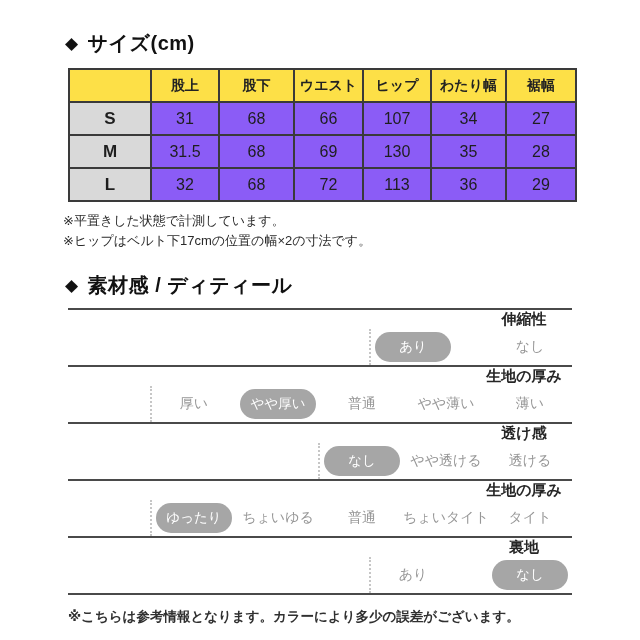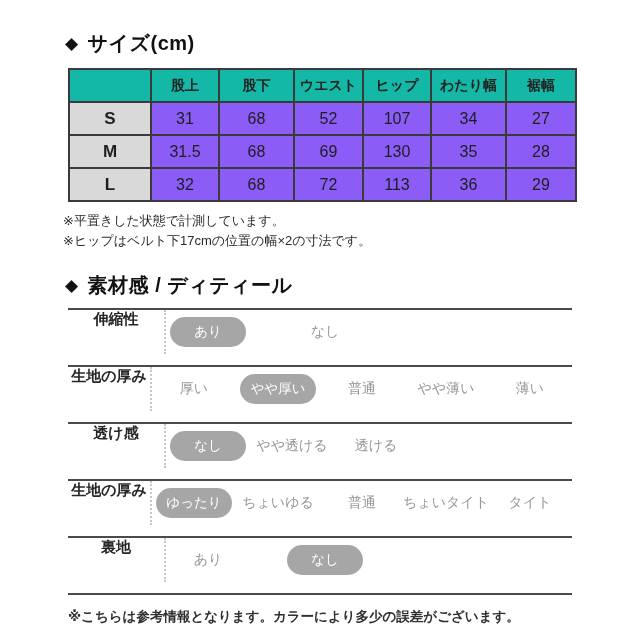--- a/index.html
+++ b/index.html
@@ -13,34 +13,34 @@
   
   .sec-title{display:flex;align-items:center;gap:9px;margin-left:3px;
     font-size:20px;font-weight:800;color:#111;letter-spacing:.5px;}
   .diamond{font-size:17px;line-height:1;color:#111;}
 
   
   table.size{border-collapse:collapse;table-layout:fixed;margin:11px 0 0 6px;}
   table.size th,table.size td{
     border:2px solid #3a3a3a;height:31px;text-align:center;
     vertical-align:middle;padding:0;}
-  table.size th{background:#14b8a6;font-size:14px;font-weight:700;color:#222;}
+  table.size th{background:#fde047;font-size:14px;font-weight:700;color:#222;}
   table.size td.rowlabel{background:#d9d9d9;font-size:17px;font-weight:700;}
   table.size td.val{font-size:16px;font-weight:500;background:#8b5cf6;}
   col.c0{width:82px}col.c1{width:68px}col.c2{width:75px}
   col.c3{width:69px}col.c4{width:68px}col.c5{width:75px}col.c6{width:70px}
 
   .size-notes{margin:9px 0 12px 1px;font-size:13px;font-weight:500;
     color:#2a2a2a;line-height:1.55;}
 
   .sec2{margin-top:21px;}
 
   
   .details{width:504px;margin:9px 0 0 6px;border-bottom:2px solid #4a4a4a;}
-  .drow{display:flex;align-items:flex-start;height:55px;border-top:2px solid #4a4a4a;}
+  .drow{display:flex;align-items:flex-end;height:55px;border-top:2px solid #4a4a4a;flex-direction:column;}
   .dlabel{width:96px;text-align:center;font-size:15px;font-weight:700;color:#262626;}
   .dopts{flex:1;display:flex;align-items:center;height:44px;
     border-left:2px dotted #c6c6c6;}
   .opt{width:84px;display:flex;justify-content:center;}
   .opt > span{font-size:14px;color:#979797;font-weight:500;white-space:nowrap;}
   .opt.selected > span{
     background:#a6a6a6;color:#ffffff;border-radius:15px;
     width:76px;padding:6px 0;text-align:center;font-size:13.5px;font-weight:500;}
   .opt.shift{margin-left:33px;}
 
@@ -73,21 +73,21 @@
       <th>股下</th>
       <th>ウエスト</th>
       <th>ヒップ</th>
       <th>わたり幅</th>
       <th>裾幅</th>
     </tr>
     <tr>
       <td class="rowlabel">S</td>
       <td class="val">31</td>
       <td class="val">68</td>
-      <td class="val">52</td>
+      <td class="val">66</td>
       <td class="val">107</td>
       <td class="val">34</td>
       <td class="val">27</td>
     </tr>
     <tr>
       <td class="rowlabel">M</td>
       <td class="val">31.5</td>
       <td class="val">68</td>
       <td class="val">69</td>
       <td class="val">130</td>

